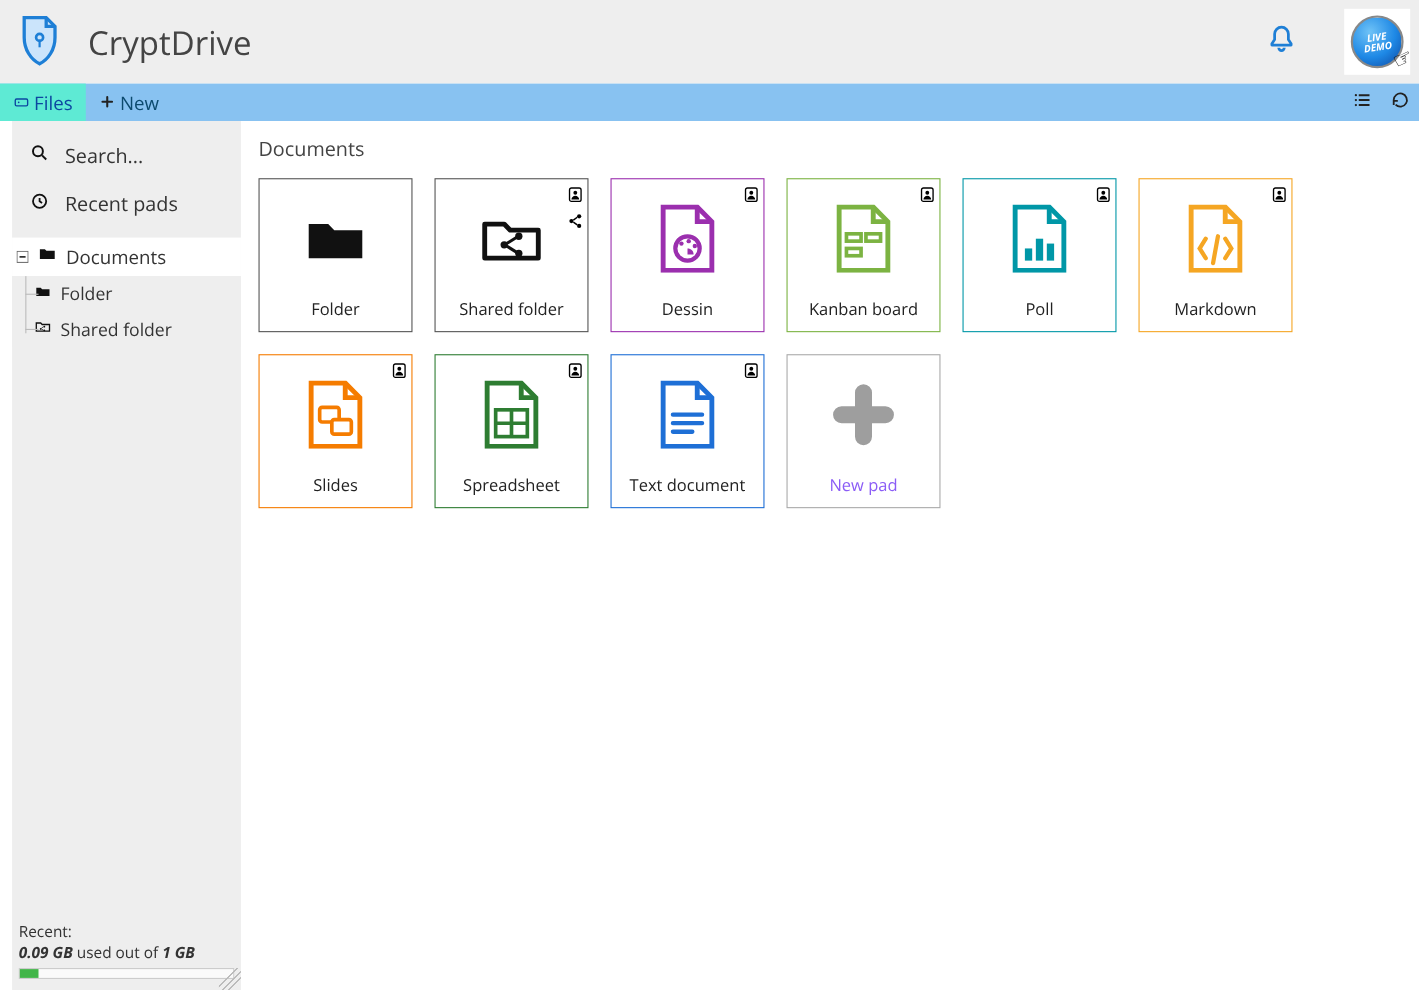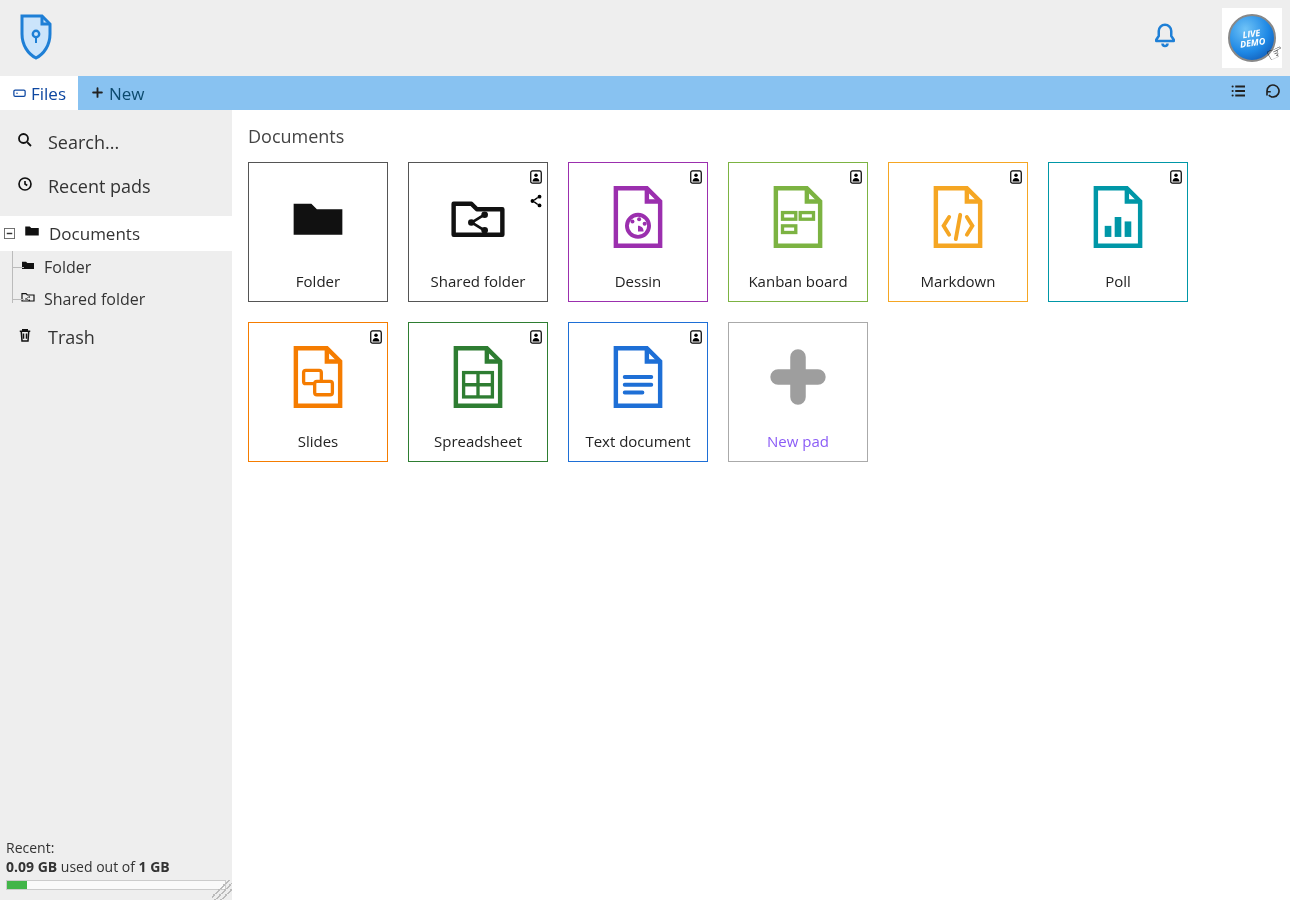--- a/index.html
+++ b/index.html
@@ -35,30 +35,30 @@
 }
 
 .toolbar {
   height: 34px; background: #88c2f1;
   display:flex; align-items:stretch; font-size:17px;
 }
 .tbtn {
   display:flex; align-items:center; gap:4px;
   padding: 0 12px; cursor:pointer; color:#0c4a6e;
 }
-.tbtn.active { background:#ffffff; color:#0d47a1;text-align:right; }
+.tbtn.active { background:#5eead4; color:#0d47a1;text-align:right; }
 .tbtn svg { width:15px; height:15px; }
 .toolbar-spacer { flex:1; }
 .ticon { width:34px; display:flex; align-items:center; justify-content:center; cursor:pointer; }
 .ticon svg { width:18px; height:18px; }
 
 .body { display:flex; height: calc(100% - 110px); }
 .sidebar {
-  width: 232px; background:#eeeeee; display:flex; flex-direction:column;
-  padding-top:10px; position:relative;
+  width: 208px; background:#eeeeee; display:flex; flex-direction:column;
+  padding-top:10px; position:relative;margin-left:11px;
 }
 .side-item {
   display:flex; align-items:center; gap:14px;
   padding: 10px 16px; font-size:18px; color:#333; cursor:pointer;
 }
 .side-item svg { width:18px; height:18px; flex:0 0 18px; }
 .tree-row {
   display:flex; align-items:center; gap:8px;
   font-size:17px; color:#333; cursor:pointer; background:#fff;
   padding: 6px 4px;
@@ -110,21 +110,21 @@
 .card[data-border="orange"] { border-color:#f57c00; }
 .card[data-border="dgreen"] { border-color:#2e7d32; }
 .card[data-border="blue"]   { border-color:#1e6fd6; }
 .card[data-border="gray"]   { border-color:#aaa; }
 .card .icon-wrap { flex:1; display:flex; align-items:center; justify-content:center; width:100%; }
 .card .icon-wrap svg { width:62px; height:62px; }
 .card-label { font-size:15px; color:#222; text-align:center; padding: 0 4px; }
 .card.newpad .card-label { color:#8b5cf6; }
 .corner { position:absolute; top:4px; right:4px; display:flex; flex-direction:column; gap:2px; }
 .corner svg { width:14px; height:14px; }
-.bold { font-weight:700; }
+.bold { font-weight:700;font-style:italic; }
 </style>
 </head>
 <body>
 
 <svg width="0" height="0" style="position:absolute">
   <defs>
 
     <g id="filepage">
       <path d="M8 2h28l12 12v40H8z" fill="none" stroke-width="4"></path>
       <path d="M36 2v12h12" fill="none" stroke-width="4"></path>
@@ -145,20 +145,21 @@
 
 <div class="header">
   <span class="logo">
     <svg viewBox="0 0 40 48">
         <path d="M6 2h20l8 8v10c0 11-6 20-14 24C12 40 6 31 6 20V2z" fill="#cbe4fb" stroke="#1e7fd6" stroke-width="3"></path>
         <path d="M26 2v8h8" fill="none" stroke="#1e7fd6" stroke-width="3"></path>
         <circle cx="20" cy="20" r="3.2" fill="none" stroke="#1e7fd6" stroke-width="2.4"></circle>
         <rect x="19" y="22" width="2" height="7" fill="#1e7fd6"></rect>
       </svg>
   </span>
+  <div class="app-title">CryptDrive</div>
   <div class="header-spacer"></div>
   <div class="bell">
     <span>
       <svg viewBox="0 0 24 24" width="30" height="30">
           <path d="M12 3a5 5 0 0 0-5 5v4l-2 3v1h14v-1l-2-3V8a5 5 0 0 0-5-5z" fill="none" stroke="#1e7fd6" stroke-width="2" stroke-linejoin="round"></path>
           <path d="M10 18a2 2 0 0 0 4 0" fill="none" stroke="#1e7fd6" stroke-width="2"></path>
         </svg>
     </span>
   </div>
   <div class="avatar">
@@ -242,27 +243,20 @@
                 <circle cx="14" cy="12" r="1.2" fill="#111"></circle>
                 <circle cx="9" cy="15" r="1.2" fill="#111"></circle>
                 <circle cx="14" cy="17" r="1.2" fill="#111"></circle>
                 <path d="M10 14l3-2M10 15l3 2" stroke="#111" stroke-width="1"></path>
               </svg></span>
           <span>Shared folder</span>
         </div>
       </div>
     </div>
 
-    <div class="side-item">
-      <span><svg viewBox="0 0 24 24">
-            <path d="M5 7h14M9 7V5h6v2M7 7l1 13h8l1-13" fill="none" stroke="#111" stroke-width="2"></path>
-            <path d="M10 10v7M14 10v7" stroke="#111" stroke-width="2"></path>
-          </svg></span>
-      <span>Trash</span>
-    </div>
 
     <div class="sidebar-footer">
       <div>Recent:</div>
       <div>
         <span class="bold">0.09 GB</span><span> used out of </span><span class="bold">1 GB</span>
       </div>
       <div class="storage-bar">
         <div class="storage-fill" style="width: 9%;"></div>
       </div>
     </div>
@@ -327,50 +321,50 @@
               <rect x="14" y="36" width="12" height="6" fill="none" stroke="#7cb342" stroke-width="3"></rect>
             </svg>
           </div>
           <div class="corner">
             <span><svg viewBox="0 0 14 16">
                 <use href="#person-badge"></use>
               </svg></span>
           </div>
           <div class="card-label">Kanban board</div>
         </div>
-        <div class="card" data-border="amber">
-          <div class="icon-wrap">
-            <svg viewBox="0 0 56 56">
-              <use href="#filepage" stroke="#f5a623"></use>
-              <path d="M20 28l-5 8 5 8M36 28l5 8-5 8M30 26l-4 22" fill="none" stroke="#f5a623" stroke-width="3.5" stroke-linecap="round"></path>
-            </svg>
-          </div>
-          <div class="corner">
-            <span><svg viewBox="0 0 14 16">
-                <use href="#person-badge"></use>
-              </svg></span>
-          </div>
-          <div class="card-label">Markdown</div>
-        </div>
         <div class="card" data-border="teal">
           <div class="icon-wrap">
             <svg viewBox="0 0 56 56">
               <use href="#filepage" stroke="#0097a7"></use>
               <rect x="16" y="36" width="6" height="10" fill="#0097a7"></rect>
               <rect x="25" y="28" width="6" height="18" fill="#0097a7"></rect>
               <rect x="34" y="32" width="6" height="14" fill="#0097a7"></rect>
             </svg>
           </div>
           <div class="corner">
             <span><svg viewBox="0 0 14 16">
                 <use href="#person-badge"></use>
               </svg></span>
           </div>
           <div class="card-label">Poll</div>
         </div>
+        <div class="card" data-border="amber">
+          <div class="icon-wrap">
+            <svg viewBox="0 0 56 56">
+              <use href="#filepage" stroke="#f5a623"></use>
+              <path d="M20 28l-5 8 5 8M36 28l5 8-5 8M30 26l-4 22" fill="none" stroke="#f5a623" stroke-width="3.5" stroke-linecap="round"></path>
+            </svg>
+          </div>
+          <div class="corner">
+            <span><svg viewBox="0 0 14 16">
+                <use href="#person-badge"></use>
+              </svg></span>
+          </div>
+          <div class="card-label">Markdown</div>
+        </div>
         <div class="card" data-border="orange">
           <div class="icon-wrap">
             <svg viewBox="0 0 56 56">
               <use href="#filepage" stroke="#f57c00"></use>
               <rect x="15" y="22" width="16" height="12" rx="2" fill="none" stroke="#f57c00" stroke-width="3"></rect>
               <rect x="25" y="32" width="16" height="12" rx="2" fill="#fff" stroke="#f57c00" stroke-width="3"></rect>
             </svg>
           </div>
           <div class="corner">
             <span><svg viewBox="0 0 14 16">

